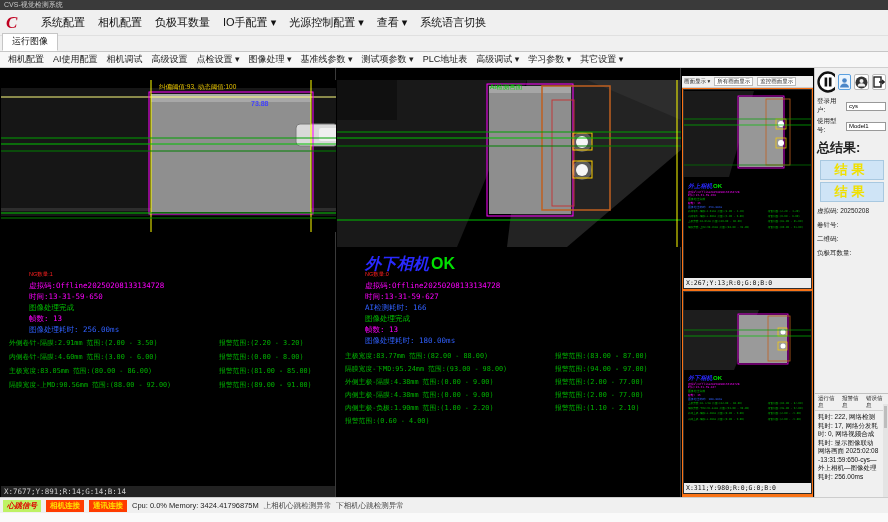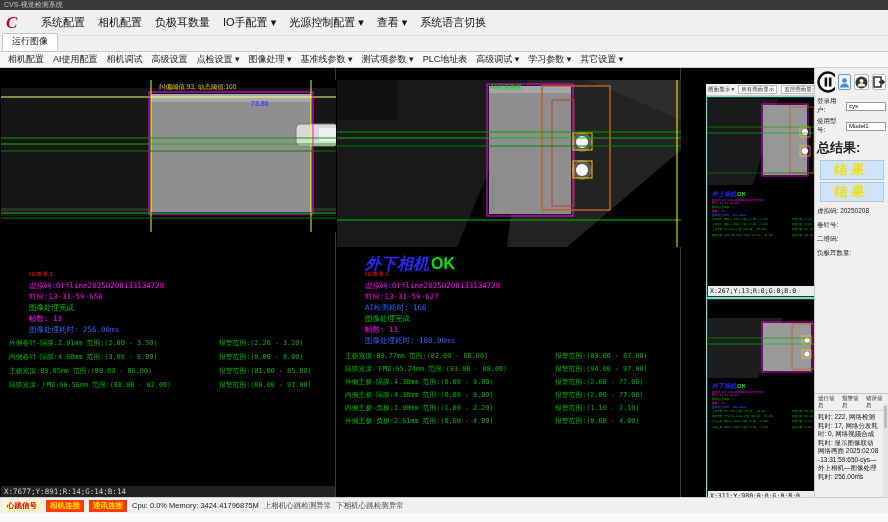--- a/index.html
+++ b/index.html
@@ -34,21 +34,21 @@
   .c-mag { color:#ff00ff; } .c-grn { color:#00c000; } .c-blu { color:#3060ff; }
   .rows { position:absolute; left:8px; top:270px; width:330px; }
   .mrow { display:flex; height:14px; font-size:6.8px; color:#00b400;
     font-family:"DejaVu Sans Mono", monospace; white-space:nowrap; }
   .mrow .m { width:210px; } .mrow .a { width:120px; }
   #cam-mid .mrow { height:13px; }
   .coordbar { position:absolute; bottom:0; left:0; right:0; height:11px; background:#222;
     color:#cfcfcf; font-size:7.5px; font-family:"DejaVu Sans Mono", monospace;
     display:flex; align-items:center; padding-left:3px; }
   
-  #thumbs { position:absolute; left:682px; top:16px; width:131px; height:429px; background:#5eead4;margin-left:24px; }
+  #thumbs { position:absolute; left:682px; top:8px; width:131px; height:429px; background:#f97316; }
   .thumbs-header { height:12px; background:#f0f0f0; display:flex; align-items:center;
     gap:4px; font-size:5.5px; color:#222; padding-left:2px; border-bottom:1px solid #ccc; }
   .thumbs-header .ttab { border:1px solid #bbb; background:#fff; padding:0 2px; }
   .thumb { position:absolute; left:1px; width:129px; background:#000; border:1px solid #2e2e2e; }
   #thumb1 { top:13px; height:200px; } #thumb2 { top:215px; height:203px; }
   .mini-clone { position:absolute; left:4px; transform:scale(0.38); transform-origin:top left;
     width:330px; }
   .mini-clone .cam-title { position:static; }
   .mini-clone .iline { position:static; }
   .thumb-coord { position:absolute; bottom:0; left:0; right:0; height:10px; background:#ececec;
@@ -73,21 +73,21 @@
   .logtabs span { padding:0 1px; }
   .logtext { font-size:6.5px; line-height:8.5px; padding:2px 8px 2px 3px; color:#111;
     word-break:break-all; }
   .logscroll { position:absolute; right:0; top:10px; bottom:0; width:5px; background:#e4e4e4; }
   .logscroll i { display:block; width:3px; height:22px; margin:2px auto; background:#bdbdbd; }
   
   #statusbar { position:absolute; top:497px; left:0; width:888px; height:16px;
     background:#f0f0f0; border-top:1px solid #cdcdcd; display:flex; align-items:center;
     gap:5px; font-size:7.5px; padding-left:3px; }
   .badge { padding:1px 4px; font-weight:bold; }
-  .badge.hb { background:#fef9c3; color:#e00000; }
+  .badge.hb { background:#bef264; color:#e00000;font-style:italic; }
   .badge.err { background:#ff3c00; color:#ffe000; }
   .sb-text { color:#222; }
   .sb-warn { color:#444; }
   #footer { position:absolute; top:513px; left:0; width:888px; height:9px; background:#fafafa; }
 </style>
 </head>
 <body>
 
 <div class="titlebar">
   <span>CVS-视觉检测系统</span>
@@ -227,21 +227,20 @@
         </div>
       <div class="mrow">
           <span class="m">内侧主极-隔膜:4.38mm 范围:(0.00 - 9.00)</span>
           <span class="a">报警范围:(2.00 - 77.00)</span>
         </div>
       <div class="mrow">
           <span class="m">内侧主极-负极:1.90mm 范围:(1.00 - 2.20)</span>
           <span class="a">报警范围:(1.10 - 2.10)</span>
         </div>
       <div class="mrow">
-          <span class="m">外侧主极-负极:2.61mm 范围:(0.60 - 4.00)</span>
           <span class="a">报警范围:(0.60 - 4.00)</span>
         </div>
     </div>
   </div>
 
   <div id="thumbs">
     <div class="thumbs-header">
       <span>画面显示 ▾</span>
       <span class="ttab">所有画面显示</span>
       <span class="ttab">监控画面显示</span>

